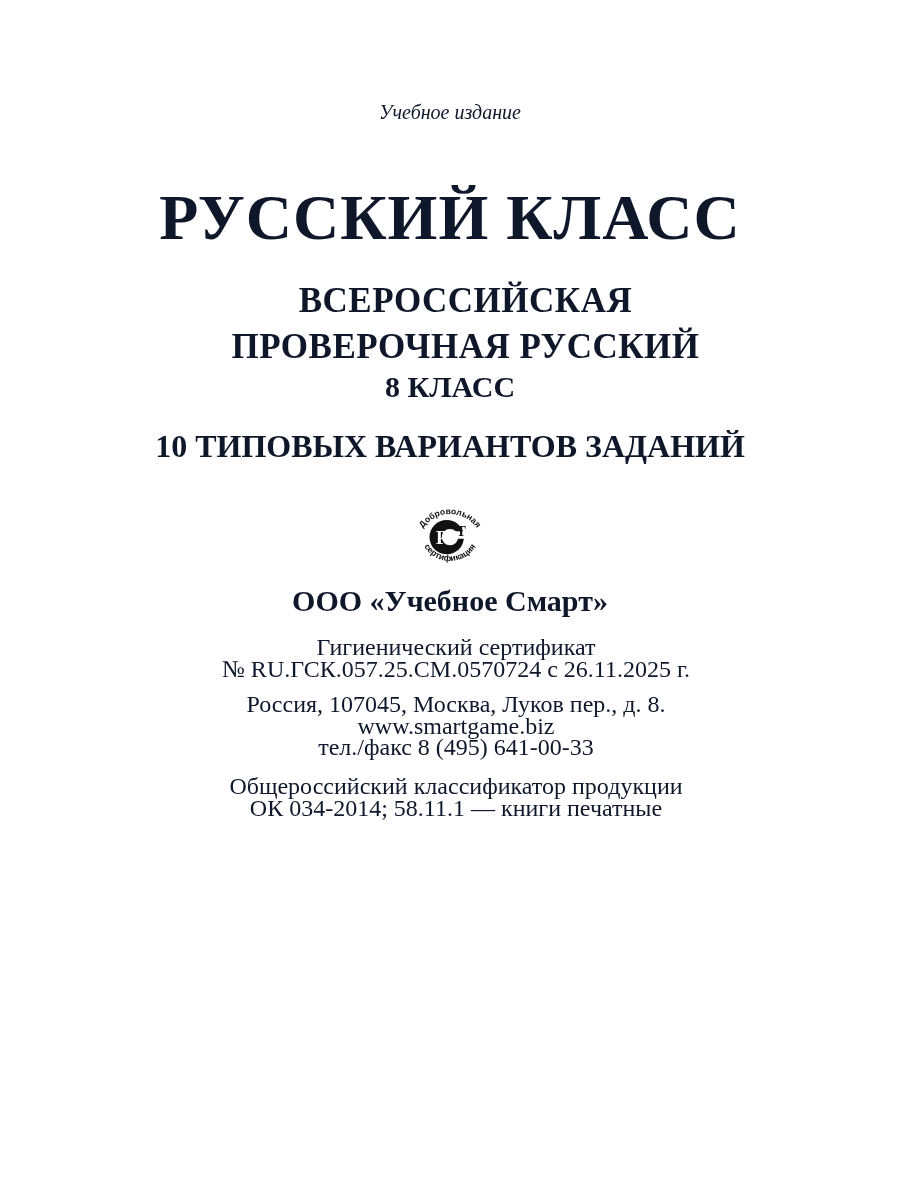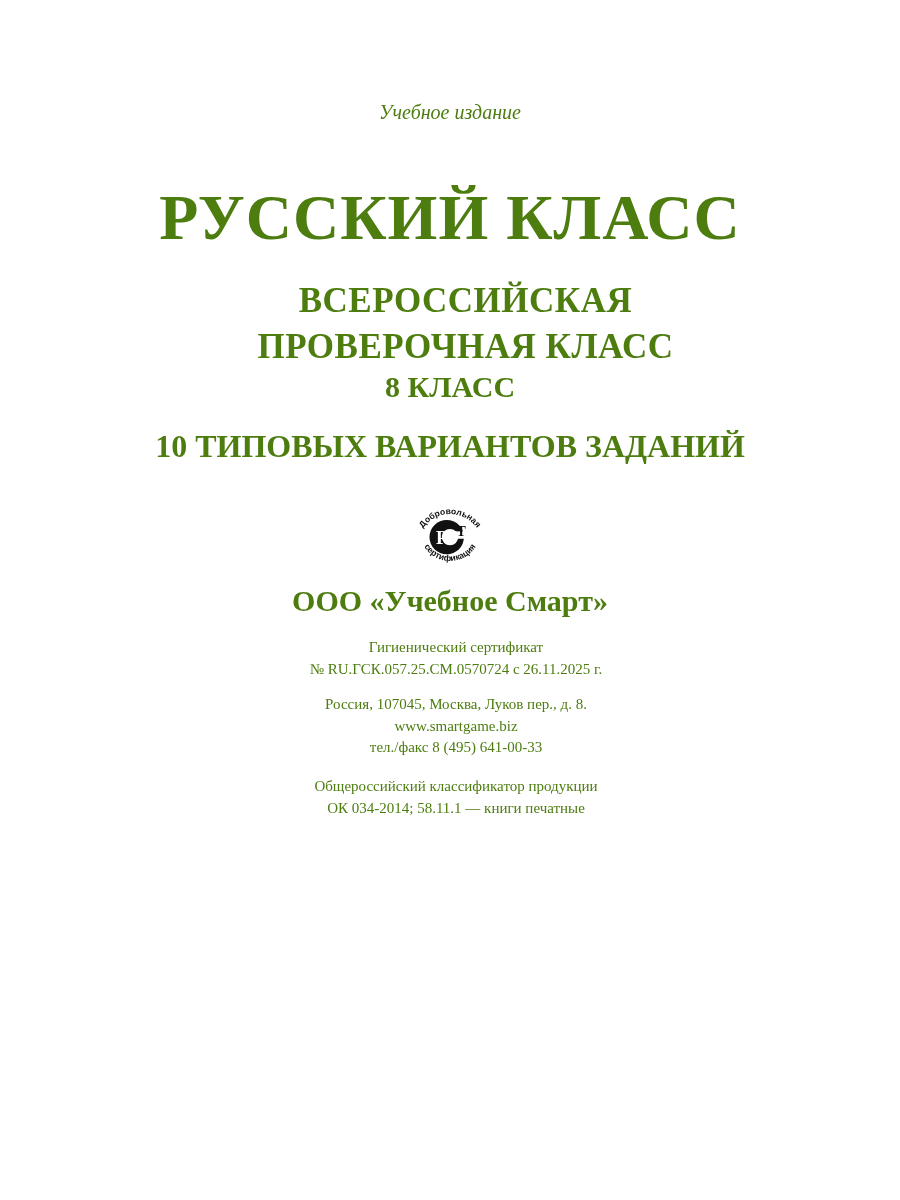--- a/index.html
+++ b/index.html
@@ -5,21 +5,21 @@
   html, body {
     margin: 0;
     padding: 0;
     background: #ffffff;
   }
   .page {
     position: relative;
     width: 900px;
     height: 1200px;
     background: #ffffff;
-    color: #4d7c0f;
+    color: #0f172a;
     font-family: "Liberation Serif", "DejaVu Serif", serif;
     text-align: center;
     overflow: hidden;
   }
   .edition-note {
     margin: 0;
     padding-top: 100px;
     font-style: italic;
     font-size: 20px;
     line-height: 24px;
@@ -66,41 +66,41 @@
     height: 82px;
     width: 82px;
   }
   .publisher {
     margin-top: 10px;
     font-weight: bold;
     font-size: 30px;
     line-height: 34px;
   }
   .small-block {
-    font-size: 15px;
+    font-size: 24px;
     line-height: 22px;
     padding-left: 12px;
   }
   .cert-block   { margin-top: 18px; }
   .contact-block{ margin-top: 14px; line-height: 21.5px; }
   .class-block  { margin-top: 16px; }
 </style>
 </head>
 <body>
 
 <div class="page">
 
   <div class="edition-note">Учебное издание</div>
 
 
   <div class="main-title">РУССКИЙ КЛАСС</div>
 
   <div class="subtitle">
     <div>ВСЕРОССИЙСКАЯ</div>
-    <div>ПРОВЕРОЧНАЯ КЛАСС</div>
+    <div>ПРОВЕРОЧНАЯ РУССКИЙ</div>
   </div>
 
   <div class="grade">8 КЛАСС</div>
 
   <div class="variants">10 ТИПОВЫХ ВАРИАНТОВ ЗАДАНИЙ</div>
 
   <div class="logo-wrap">
     <svg viewBox="0 0 100 100" aria-hidden="true">
       <defs>
         <path id="arcTop" d="M 11,58 A 40,40 0 0 1 89,58" fill="none"></path>

